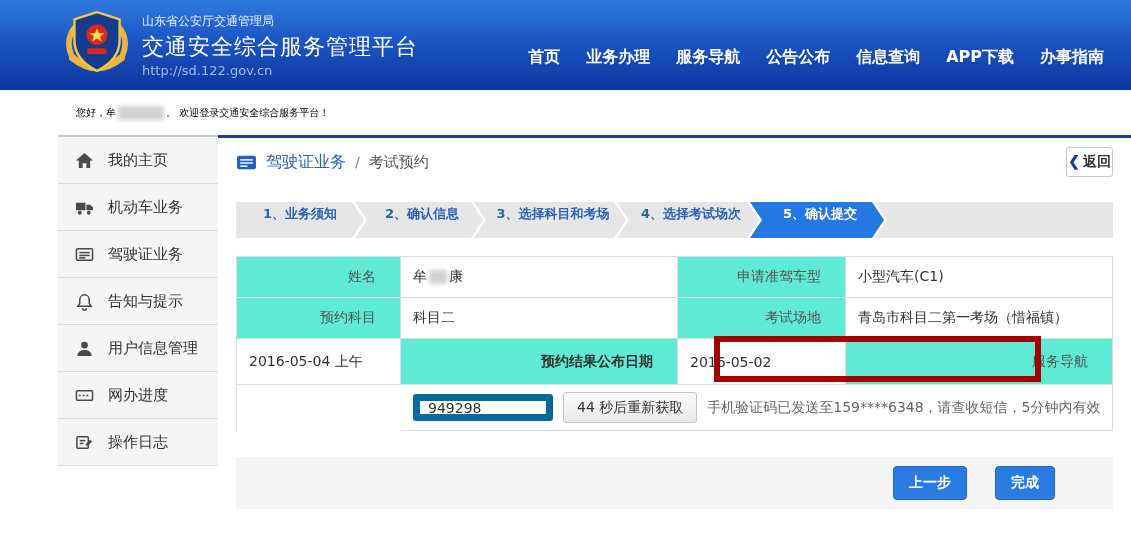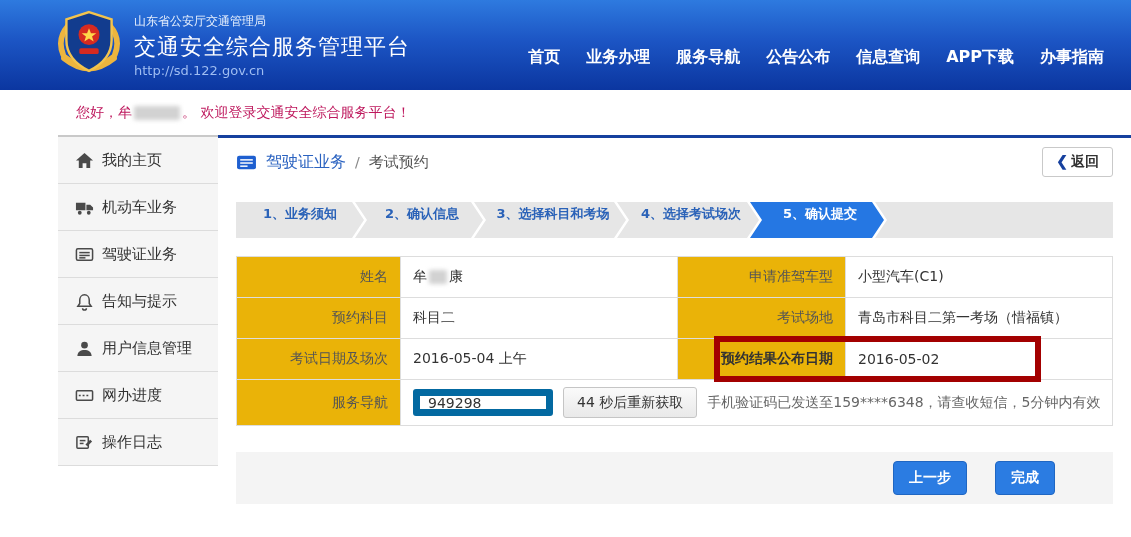--- a/index.html
+++ b/index.html
@@ -5,65 +5,65 @@
   * { box-sizing: border-box; margin: 0; padding: 0; }
   body {
     width: 1131px; height: 537px; overflow: hidden;
     background: #fff;
     font-family: "DejaVu Sans", "Liberation Sans", sans-serif;
   }
   
   .header {
     height: 90px;
     background: linear-gradient(180deg, #2e7adf 0%, #1c55c4 45%, #0b36a0 100%);
-    display: flex; align-items: center;
+    display: flex; align-items: center; padding-left: 8px;
   }
   .logo-wrap { margin-left: 55px; display: flex; align-items: center; gap: 11px; }
   .header-text .org { font-size: 12px; color: #e8f0fd; margin-bottom: 2px; }
   .header-text .title { font-size: 22px; font-weight: normal; color: #fff; letter-spacing: 1px; }
   .header-text .url { font-size: 13px; color: #9fbdf2; margin-top: 1px; }
   .nav { margin-left: auto; margin-right: 14px; display: flex; margin-top: 24px; }
   .nav-item { color: #fff; font-weight: bold; font-size: 16px; padding: 0 13px; cursor: pointer; white-space: nowrap; }
   
-  .welcome { height: 45px; display: flex; align-items: center; padding-left: 76px; font-size: 14px; color: #be185d; }
+  .welcome { height: 45px; display: flex; align-items: center; padding-left: 76px; font-size: 10px; color: #000000; }
   .redact { display: inline-block; height: 14px; background: #d2d2d2; border-radius: 1px; filter: blur(2px); vertical-align: -2px; }
   .redact.w-wide { width: 46px; margin: 0 2px; }
   .redact.w-char { width: 18px; margin: 0 2px; }
   
   .main { display: flex; padding-left: 58px; align-items: flex-start; }
   .sidebar { width: 160px; background: #f5f5f5; border-top: 2px solid #c9c9c9; }
-  .side-item { height: 47px; display: flex; align-items: center; gap: 8px; padding-left: 17px; border-bottom: 1px solid #dcdcdc; font-size: 15px; color: #333; cursor: pointer; }
+  .side-item { height: 47px; display: flex; align-items: center; gap: 14px; padding-left: 17px; border-bottom: 1px solid #dcdcdc; font-size: 15px; color: #333; cursor: pointer; }
   .side-item svg { width: 19px; height: 19px; color: #4a4a4a; flex: none; }
   .content { flex: 1; border-top: 3px solid #16409e; padding: 0 18px; background: #fff; }
   
   .crumb-row { height: 48px; display: flex; align-items: center; }
   .crumb-icon svg { width: 21px; height: 21px; display: block; }
   .crumb-section { color: #2a62c0; font-size: 16px; margin-left: 9px; cursor: pointer; }
   .crumb-sep { color: #888; margin: 0 9px; font-size: 14px; }
   .crumb-page { color: #555; font-size: 15px; }
-  .back-btn { margin-left: auto; background: #fff; border: 1px solid #c9c9c9; border-radius: 3px; padding: 5px 13px; font-size: 14px; font-weight: bold; color: #333; cursor: pointer; }
+  .back-btn { margin-left: auto; background: #fff; border: 1px solid #c9c9c9; border-radius: 3px; padding: 5px 1px; font-size: 14px; font-weight: bold; color: #333; cursor: pointer; }
   .back-btn .chev { color: #16409e; margin-right: 3px; font-weight: bold; }
   
   .wizard { margin-top: 16px; display: flex; height: 36px; }
   .step {
     display: flex; align-items: center; justify-content: center;
     font-size: 13px; font-weight: bold; color: #2a62b8; background: #e6e6e6;
     cursor: pointer; white-space: nowrap;
     clip-path: polygon(0 0, calc(100% - 12px) 0, 100% 50%, calc(100% - 12px) 100%, 0 100%, 12px 50%);
     margin-left: -9px; padding: 0 10px 13px 16px;
   }
   .step.first { clip-path: polygon(0 0, calc(100% - 12px) 0, 100% 50%, calc(100% - 12px) 100%, 0 100%); margin-left: 0; padding-left: 10px; }
   .step.active { background: #2577e3; color: #fff; }
   .step.s1 { width: 128px; } .step.s2 { width: 128px; } .step.s3 { width: 152px; }
   .step.s4 { width: 142px; } .step.s5 { width: 134px; }
   .step-tail { flex: 1; background: #e6e6e6; margin-left: -9px; clip-path: polygon(0 0, 100% 0, 100% 100%, 0 100%, 12px 50%); }
   
   .form-table { position: relative; margin-top: 18px; display: grid; grid-template-columns: 164px 277px 168px 1fr; border-top: 1px solid #ddd; border-left: 1px solid #ddd; }
   .cell { border-right: 1px solid #ddd; border-bottom: 1px solid #ddd; display: flex; align-items: center; font-size: 14px; min-height: 41px; }
-  .cell.label { background: #eab308; justify-content: flex-end; padding-right: 12px; color: #555; text-align: right; }
+  .cell.label { background: #5eead4; justify-content: flex-end; padding-right: 24px; color: #555; text-align: right; }
   .cell.value { background: #fff; padding-left: 12px; color: #333; }
   .cell.bold-label { font-weight: bold; color: #333; }
   .cell.tall { min-height: 46px; }
   .sms-cell { grid-column: 2 / 5; gap: 10px; }
   .sms-input { width: 140px; height: 27px; border: 7px solid #0369a1; border-radius: 3px; padding: 0 8px; font-size: 14px; color: #333; font-family: inherit; }
   .resend-btn { height: 31px; padding: 0 13px; background: linear-gradient(#fafafa, #e9e9e9); border: 1px solid #c5c5c5; border-radius: 3px; font-size: 14px; color: #333; cursor: pointer; font-family: inherit; white-space: nowrap; }
   .sms-hint { font-size: 14px; color: #666; white-space: nowrap; }
   .red-box { position: absolute; left: 477px; top: 79px; width: 327px; height: 46px; border: 6px solid #a30000; pointer-events: none; }
   
   .bottom-strip { margin-top: 26px; height: 52px; background: #f4f4f4; display: flex; align-items: center; justify-content: flex-end; gap: 28px; padding-right: 58px; }
@@ -206,21 +206,20 @@
           <span>康</span>
       </div>
       <div class="cell label">申请准驾车型</div>
       <div class="cell value">小型汽车(C1)</div>
 
       <div class="cell label">预约科目</div>
       <div class="cell value">科目二</div>
       <div class="cell label">考试场地</div>
       <div class="cell value">青岛市科目二第一考场（惜福镇）</div>
 
-      <div class="cell label">考试日期及场次</div>
       <div class="cell value">2016-05-04 上午</div>
       <div class="cell label bold-label">预约结果公布日期</div>
       <div class="cell value">2016-05-02</div>
 
       <div class="cell label tall">服务导航</div>
       <div class="cell value tall sms-cell">
         <input class="sms-input" type="text" value="949298" style="">
         <button class="resend-btn">44 秒后重新获取</button>
         <span class="sms-hint">手机验证码已发送至159****6348，请查收短信，5分钟内有效</span>
       </div>

